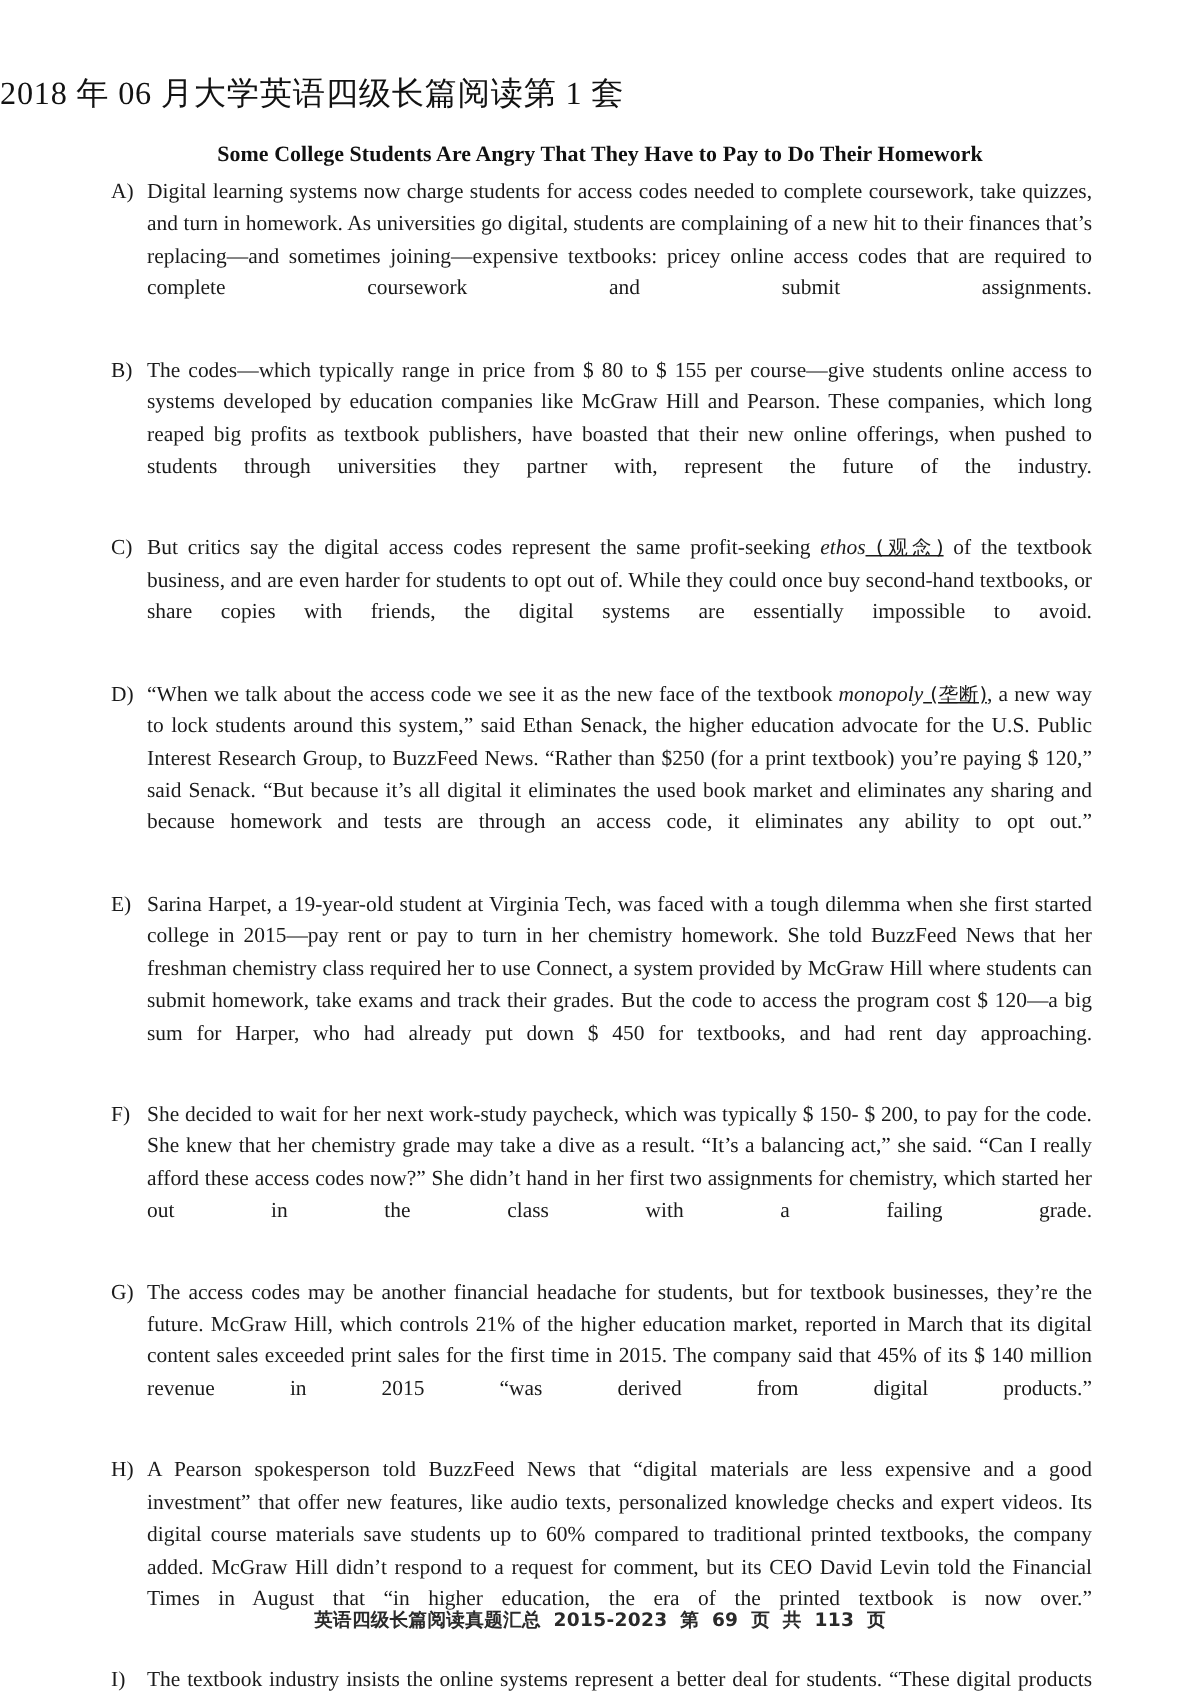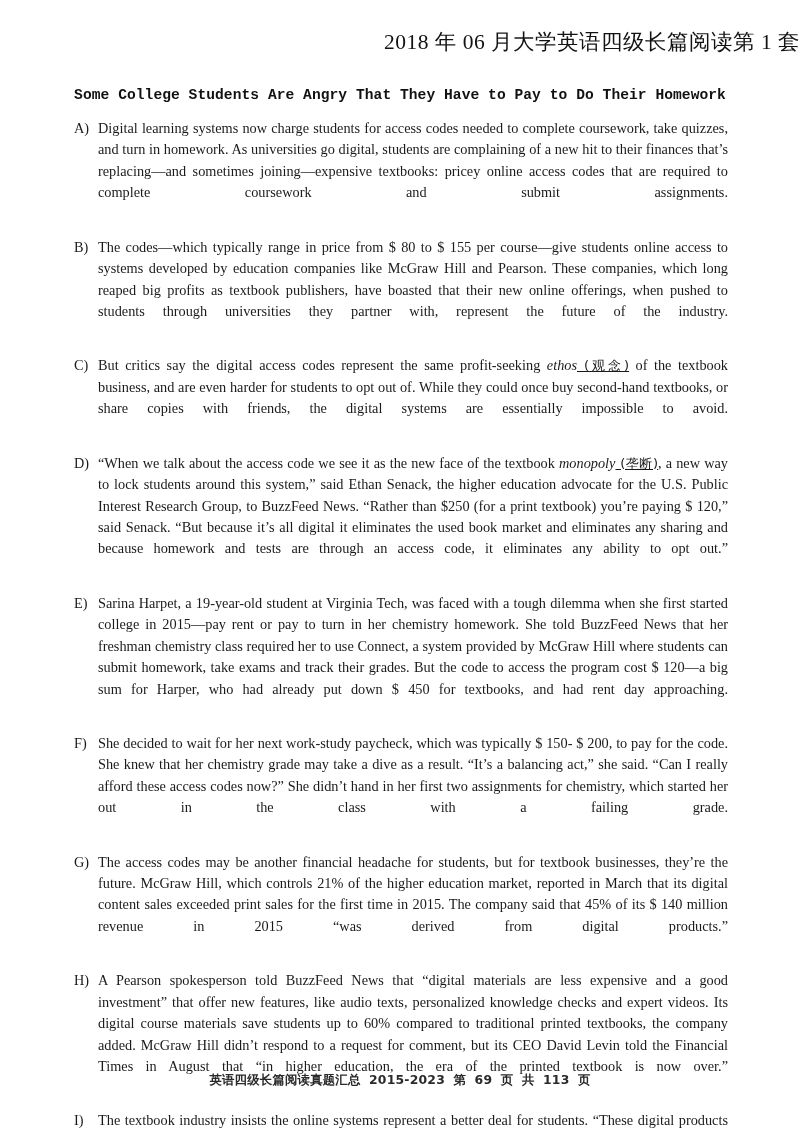--- a/index.html
+++ b/index.html
@@ -20,37 +20,37 @@
     position: absolute;
     left: 0; top: 0;
     width: 800px;
     height: 1132px;
     box-sizing: border-box;
     padding: 0;
   }
 
   
   .doc-title {
-    text-align: right;
+    text-align: left;
     font-family: "Liberation Serif", "DejaVu Serif", serif;
     font-size: 21.5px;
     font-weight: normal;
     letter-spacing: 0.5px;
     margin: 0;
-    padding-top: 28px;
+    padding-top: 48px;
     line-height: 1.35;
     color: #121212;
   }
 
   .doc-subtitle {
     text-align: center;
-    font-family: Liberation Mono, monospace;
+    font-family: Liberation Serif, serif;
     font-size: 14.6px;
     font-weight: bold;
-    margin: 16px;
+    margin: 4px;
     padding-top: 14px;
     padding-bottom: 2px;
     letter-spacing: 0.05px;
     color: #111111;
   }
 
   
   .content {
     position: absolute;
     left: 74px;

